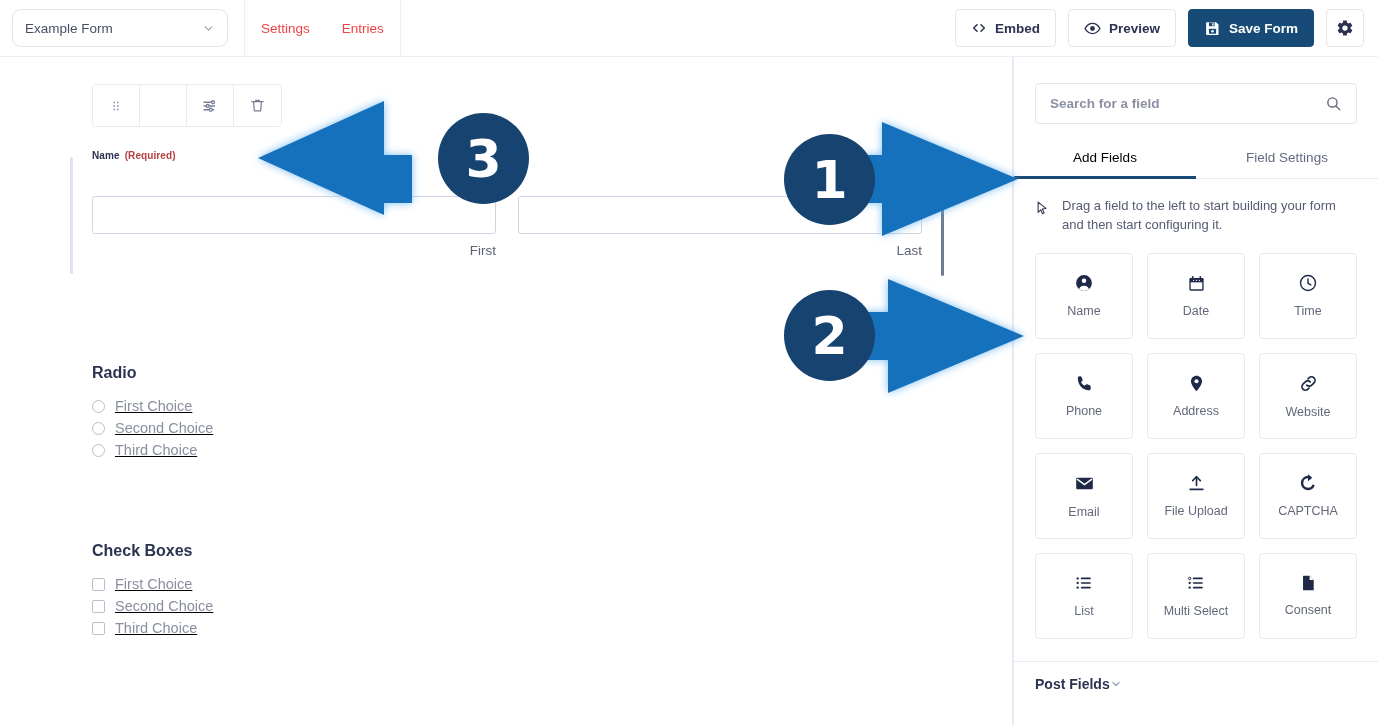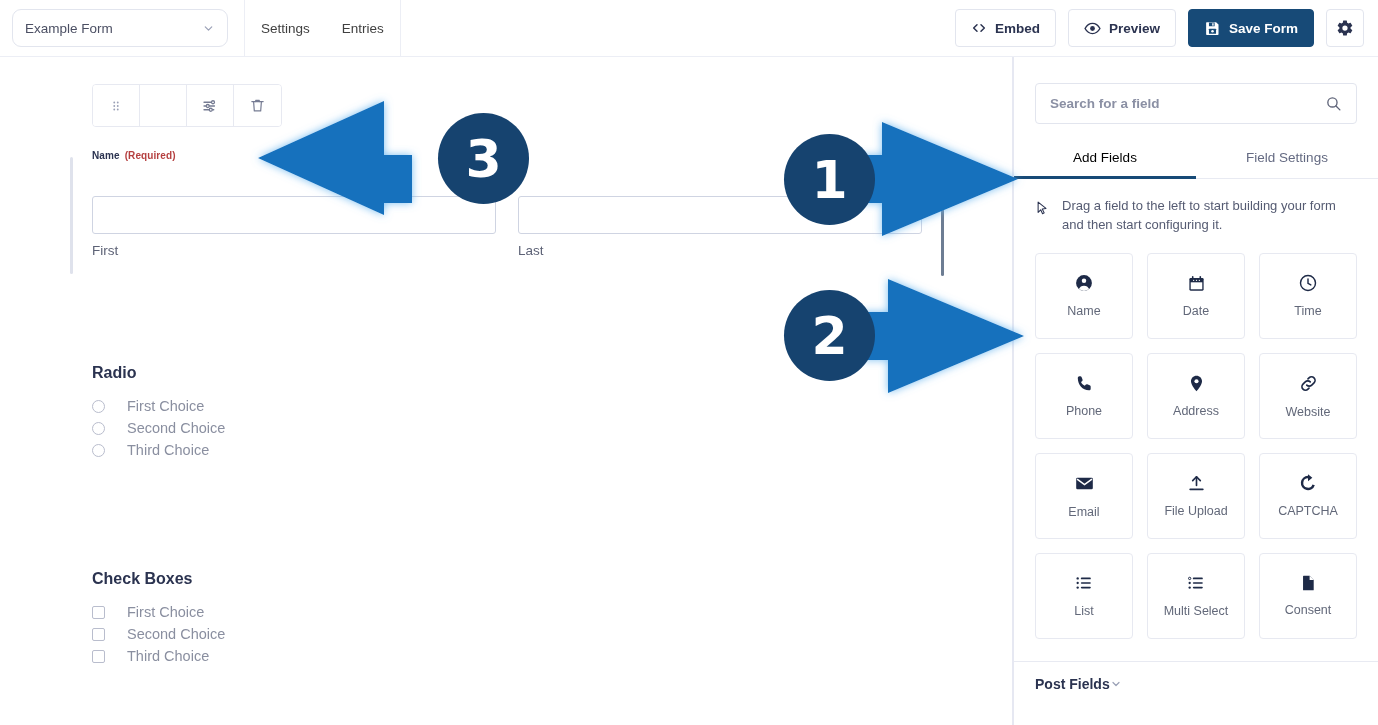--- a/index.html
+++ b/index.html
@@ -20,21 +20,21 @@
   .form-select {
     margin-left: 12px; width: 216px; height: 38px;
     border: 1px solid #e2e5ee; border-radius: 9px;
     display: flex; align-items: center; justify-content: space-between;
     padding: 0 12px; background: #fff; cursor: pointer;
   }
   .form-select-label { font-size: 13.5px; color: #4b4f63; }
   .hdr-divider { width: 1px; height: 57px; background: #eceef5; margin-left: 16px; }
   .hdr-tabs { display: flex; align-items: center; height: 57px; }
   .hdr-tab {
-    font-size: 13.5px; color: #404040; padding: 0 16px; cursor: pointer;
+    font-size: 13.5px; color: #ef4444; padding: 0 16px; cursor: pointer;
     line-height: 57px;
   }
   .hdr-spacer { flex: 1; }
   .btn {
     height: 38px; border: 1px solid #e2e5ee; border-radius: 4px; background: #fff;
     display: flex; align-items: center; gap: 8px; padding: 0 15px;
     font-size: 13.5px; color: #2b3350; cursor: pointer; font-weight: 600;
     margin-right: 12px;
   }
   .btn.primary { background: #174a77; border-color: #174a77; color: #fff; }
@@ -65,25 +65,25 @@
     position: absolute; left: 22px; top: 66px;
     font-size: 10px; font-weight: 700; color: #2b3350; letter-spacing: .1px;
   }
   .req { color: #b54040; font-weight: 700; margin-left: 5px; }
   .name-inputs { position: absolute; left: 22px; top: 112px; display: flex; gap: 22px; }
   .sub { width: 404px; }
   .sub input {
     width: 100%; height: 38px; border: 1px solid #cfd4e2; border-radius: 3px;
     background: #fff; font-family: inherit; font-size: 13px; padding: 0 10px;
   }
-  .sub-label { margin-top: 9px; font-size: 13.5px; color: #5d6276; }
+  .sub-label { margin-top: 9px; font-size: 13.5px; color: #5d6276; text-align: right; }
 
   .block { position: absolute; left: 92px; }
   .block-title { font-size: 16px; font-weight: 700; color: #2b3350; margin-bottom: 16px; }
-  .opt { display: flex; align-items: center; gap: 22px; margin-bottom: 6px; cursor: pointer; }
+  .opt { display: flex; align-items: center; gap: 10px; margin-bottom: 6px; cursor: pointer; text-decoration: underline; }
   .radio-dot { width: 13px; height: 13px; border: 1px solid #b9bdcd; border-radius: 50%; background:#fff; }
   .check-box { width: 13px; height: 13px; border: 1px solid #b9bdcd; border-radius: 2px; background:#fff; }
   .opt-label { font-size: 14.5px; color: #8a8fa0; }
 
   .canvas-scrollthumb {
     position: absolute; left: 941px; top: 199px; width: 3px; height: 77px;
     background: #6d7d93; border-radius: 2px; cursor: pointer;
   }
   .canvas-edge {
     position: absolute; left: 1012px; top: 57px; width: 1px; height: 668px;
@@ -277,21 +277,21 @@
       <div class="opt">
         <span class="radio-dot"></span>
         <span class="opt-label">Second Choice</span>
       </div>
       <div class="opt">
         <span class="radio-dot"></span>
         <span class="opt-label">Third Choice</span>
       </div>
     </div>
 
-    <div class="block" style="top:513px;">
+    <div class="block" style="top:485px;">
       <div class="block-title">Check Boxes</div>
       <div class="opt">
         <span class="check-box"></span>
         <span class="opt-label">First Choice</span>
       </div>
       <div class="opt">
         <span class="check-box"></span>
         <span class="opt-label">Second Choice</span>
       </div>
       <div class="opt">

